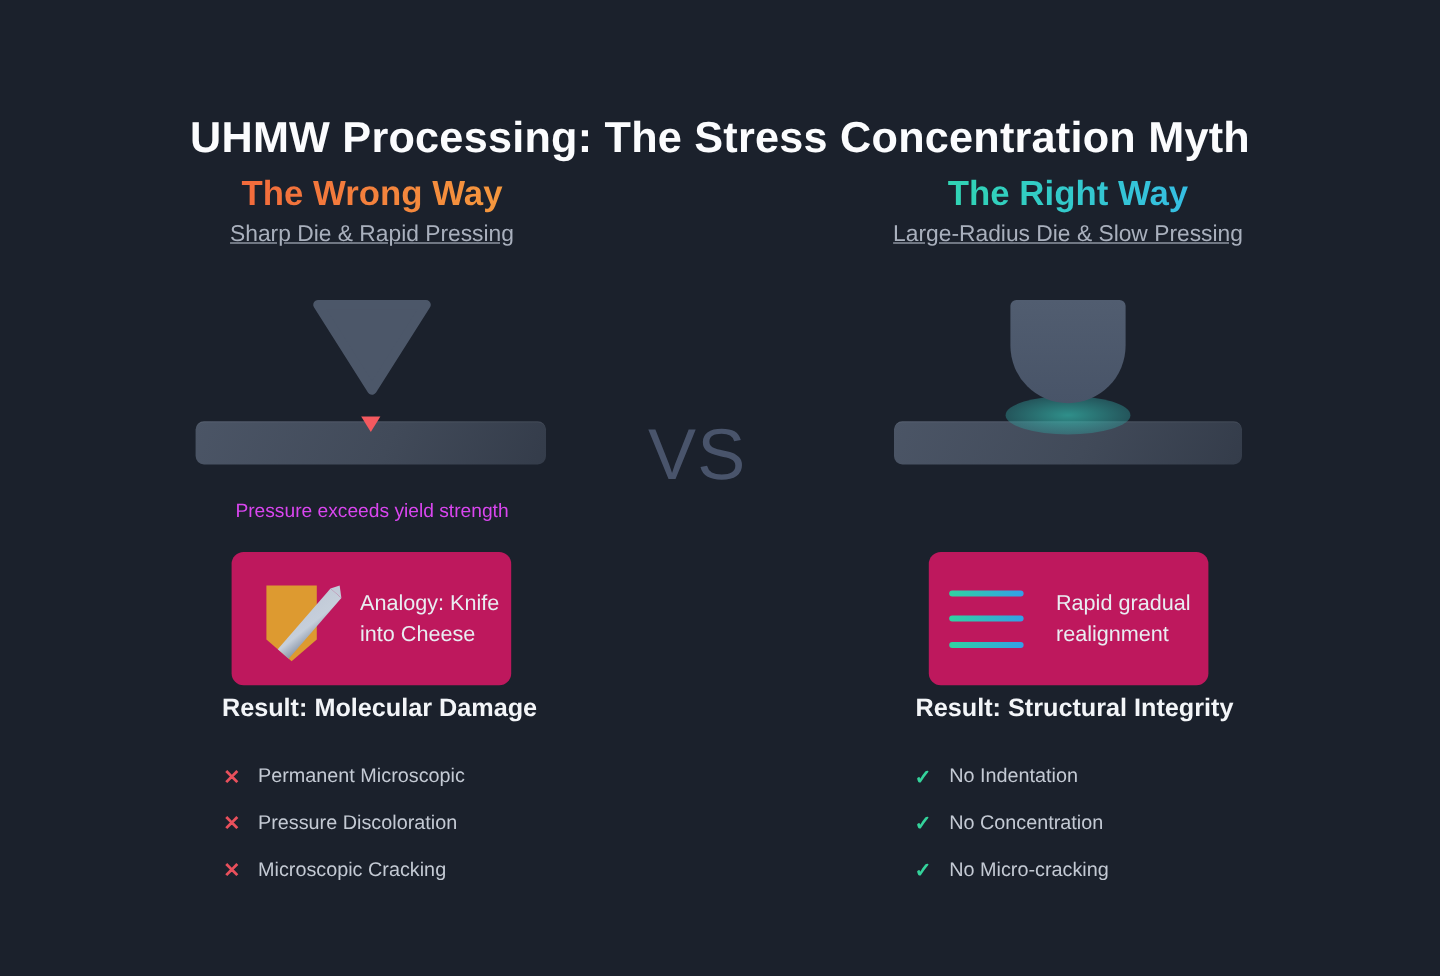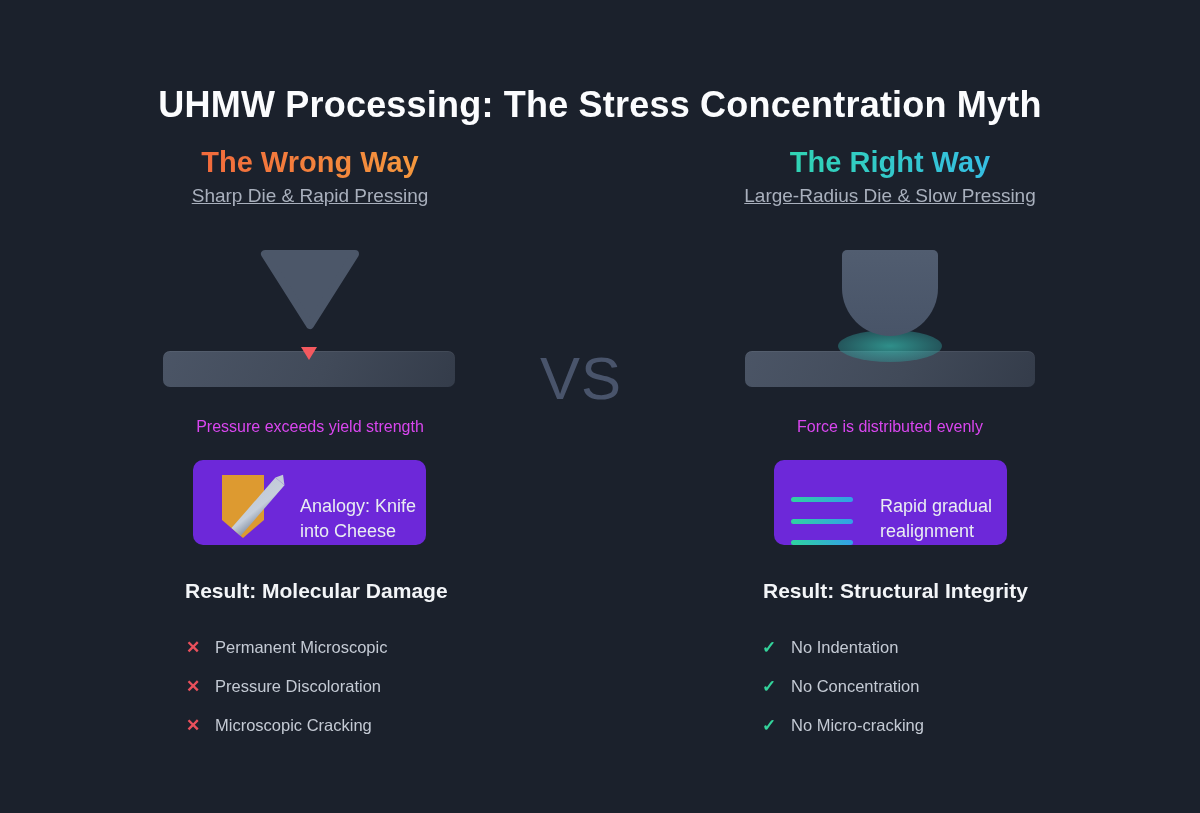--- a/index.html
+++ b/index.html
@@ -7,21 +7,21 @@
     width:1200px;height:813px;
     background:#1b212c;
     font-family:"Liberation Sans",sans-serif;
     position:relative;overflow:hidden;
     -webkit-font-smoothing:antialiased;
   }
   .stage{position:absolute;inset:0;}
 
   
   .main-title{
-    position:absolute;top:60px;left:0;width:1200px;
+    position:absolute;top:70px;left:0;width:1200px;
     text-align:center;font-size:36px;font-weight:800;
     color:#fbfcfe;letter-spacing:0.2px;
   }
 
   
   .col-heading{
     position:absolute;top:146px;width:380px;text-align:center;
     font-size:29px;font-weight:700;
   }
   .col-heading.wrong{left:120px;}
@@ -76,23 +76,23 @@
 
   
   .vs-label{
     position:absolute;left:540px;top:346px;width:120px;
     text-align:left;font-size:60px;font-weight:300;
     color:#49546b;letter-spacing:1px;line-height:1.1;
   }
 
   
   .card{
-    position:absolute;top:460px;width:233px;height:85px;
-    background:#6d28d9;border-radius:10px;
-    display:flex;align-items:flex-end;
+    position:absolute;top:460px;width:233px;height:111px;
+    background:#be185d;border-radius:10px;
+    display:flex;align-items:center;
   }
   .card.l{left:193px;}
   .card.r{left:774px;}
   .card-text{
     font-size:18px;color:#e9edf2;line-height:1.42;font-weight:400;
     width:125px;
   }
   .card.l .card-text{margin-left:9px;}
   .card.r .card-text{margin-left:27px;}
   .shield-icon-box{margin-left:24px;width:74px;height:84px;flex:0 0 auto;}
@@ -141,21 +141,20 @@
   <div class="material-bar l">
     <div class="stress-notch"></div>
   </div>
   <div class="diagram-caption l">Pressure exceeds yield strength</div>
 
   <div class="vs-label">VS</div>
 
   <div class="material-bar r"></div>
   <div class="contact-glow"></div>
   <div class="round-die"></div>
-  <div class="diagram-caption r">Force is distributed evenly</div>
 
   <div class="card l">
     <svg class="shield-icon-box" width="74" height="84" viewBox="0 0 74 84">
       <defs>
         <linearGradient id="bladeGrad" x1="0" y1="1" x2="1" y2="0">
           <stop offset="0" stop-color="#8d98a9"></stop>
           <stop offset="0.45" stop-color="#c6cfdb"></stop>
           <stop offset="1" stop-color="#c2cbd8"></stop>
         </linearGradient>
       </defs>

